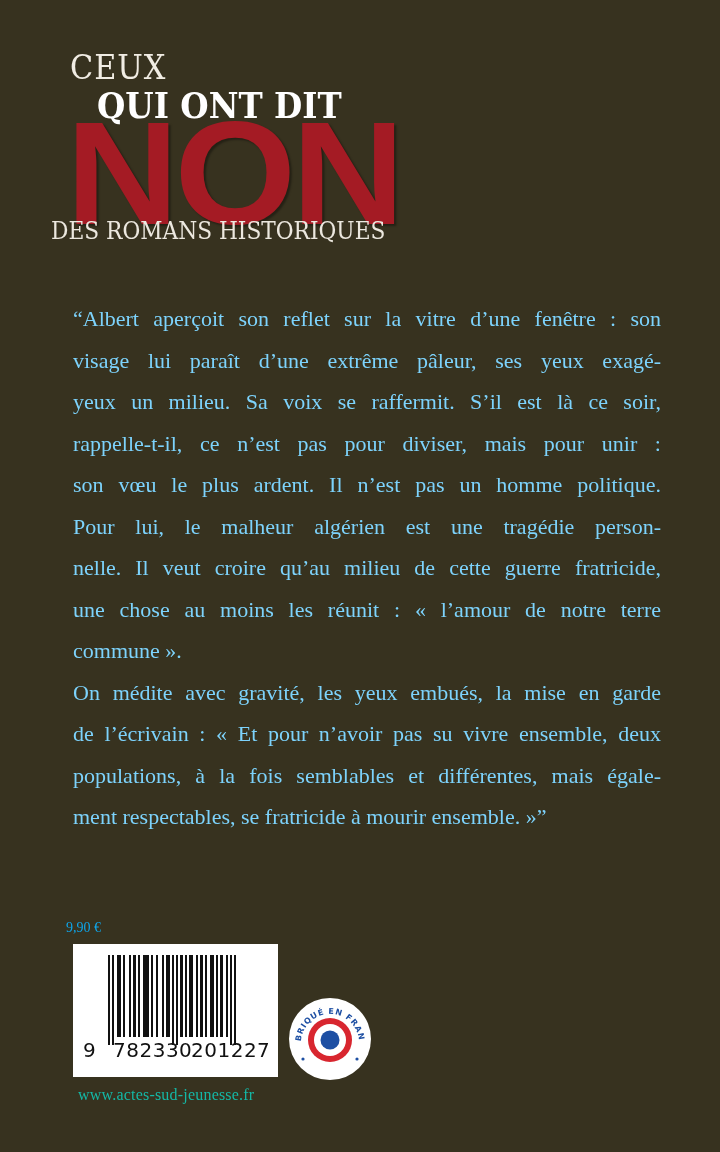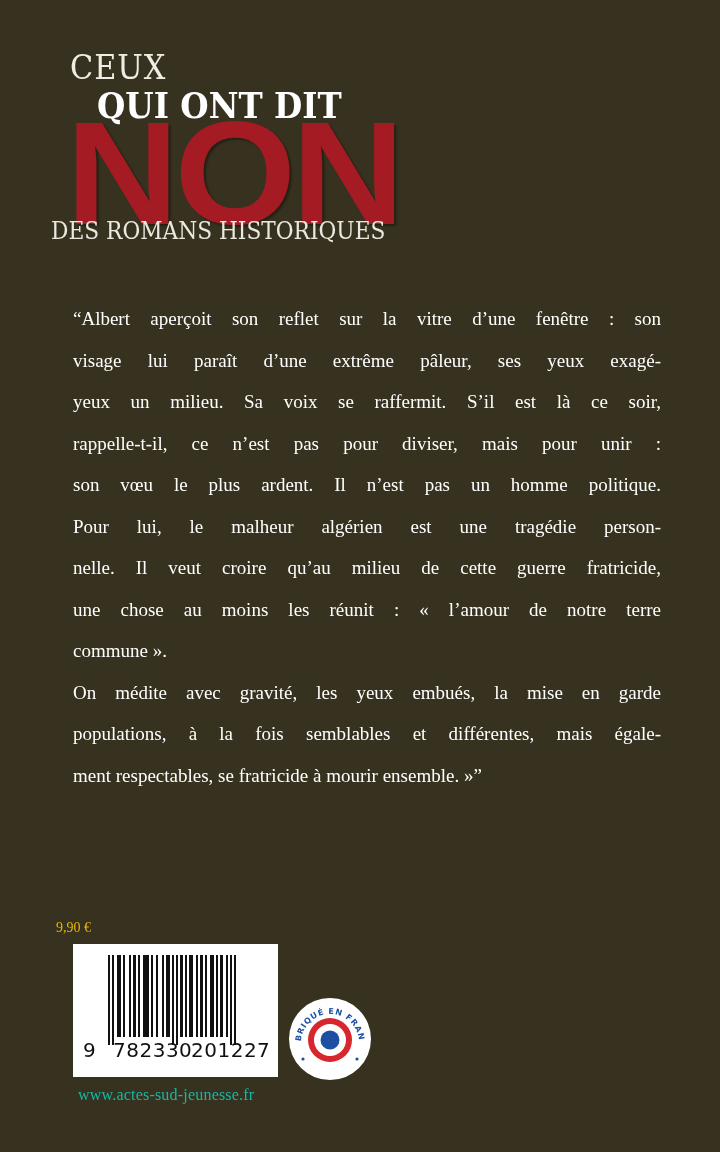--- a/index.html
+++ b/index.html
@@ -78,43 +78,43 @@
     white-space: nowrap;
     z-index: 3;
   }
   
   .blurb {
     position: absolute;
     left: 73px;
     top: 298px;
     width: 588px;
     font-family: "Liberation Serif", serif;
-    font-size: 19px;
+    font-size: 22px;
     line-height: 41.5px;
-    color: #ffffff;
+    color: #7dd3fc;
     text-align: justify;
   }
   .blurb .line {
     display: block;
     white-space: nowrap;
     text-align: justify;
     text-align-last: justify;
     height: 41.5px;
   }
   .blurb .line.last {
     text-align-last: left;
   }
   
   .price {
     position: absolute;
-    left: 56px;
+    left: 66px;
     top: 920px;
     font-family: "Liberation Serif", serif;
     font-size: 14px;
-    color: #eab308;
+    color: #0ea5e9;
   }
   
   .barcode-box {
     position: absolute;
     left: 73px;
     top: 944px;
     width: 205px;
     height: 133px;
     background: #ffffff;
   }
@@ -181,20 +181,21 @@
     <span class="line">“Albert aperçoit son reflet sur la vitre d’une fenêtre : son</span>
     <span class="line">visage lui paraît d’une extrême pâleur, ses yeux exagé-</span>
     <span class="line">yeux un milieu. Sa voix se raffermit. S’il est là ce soir,</span>
     <span class="line">rappelle-t-il, ce n’est pas pour diviser, mais pour unir :</span>
     <span class="line">son vœu le plus ardent. Il n’est pas un homme politique.</span>
     <span class="line">Pour lui, le malheur algérien est une tragédie person-</span>
     <span class="line">nelle. Il veut croire qu’au milieu de cette guerre fratricide,</span>
     <span class="line">une chose au moins les réunit : « l’amour de notre terre</span>
     <span class="line last">commune ».</span>
     <span class="line">On médite avec gravité, les yeux embués, la mise en garde</span>
+    <span class="line">de l’écrivain : « Et pour n’avoir pas su vivre ensemble, deux</span>
     <span class="line">populations, à la fois semblables et différentes, mais égale-</span>
     <span class="line last">ment respectables, se fratricide à mourir ensemble. »”</span>
   </div>
 
   <div class="price">9,90 €</div>
 
   <div class="barcode-box">
     <div class="barcode-bars">
       <span class="guard" style="width:2px"></span>
         <span class="gap" style="width:2px"></span>

